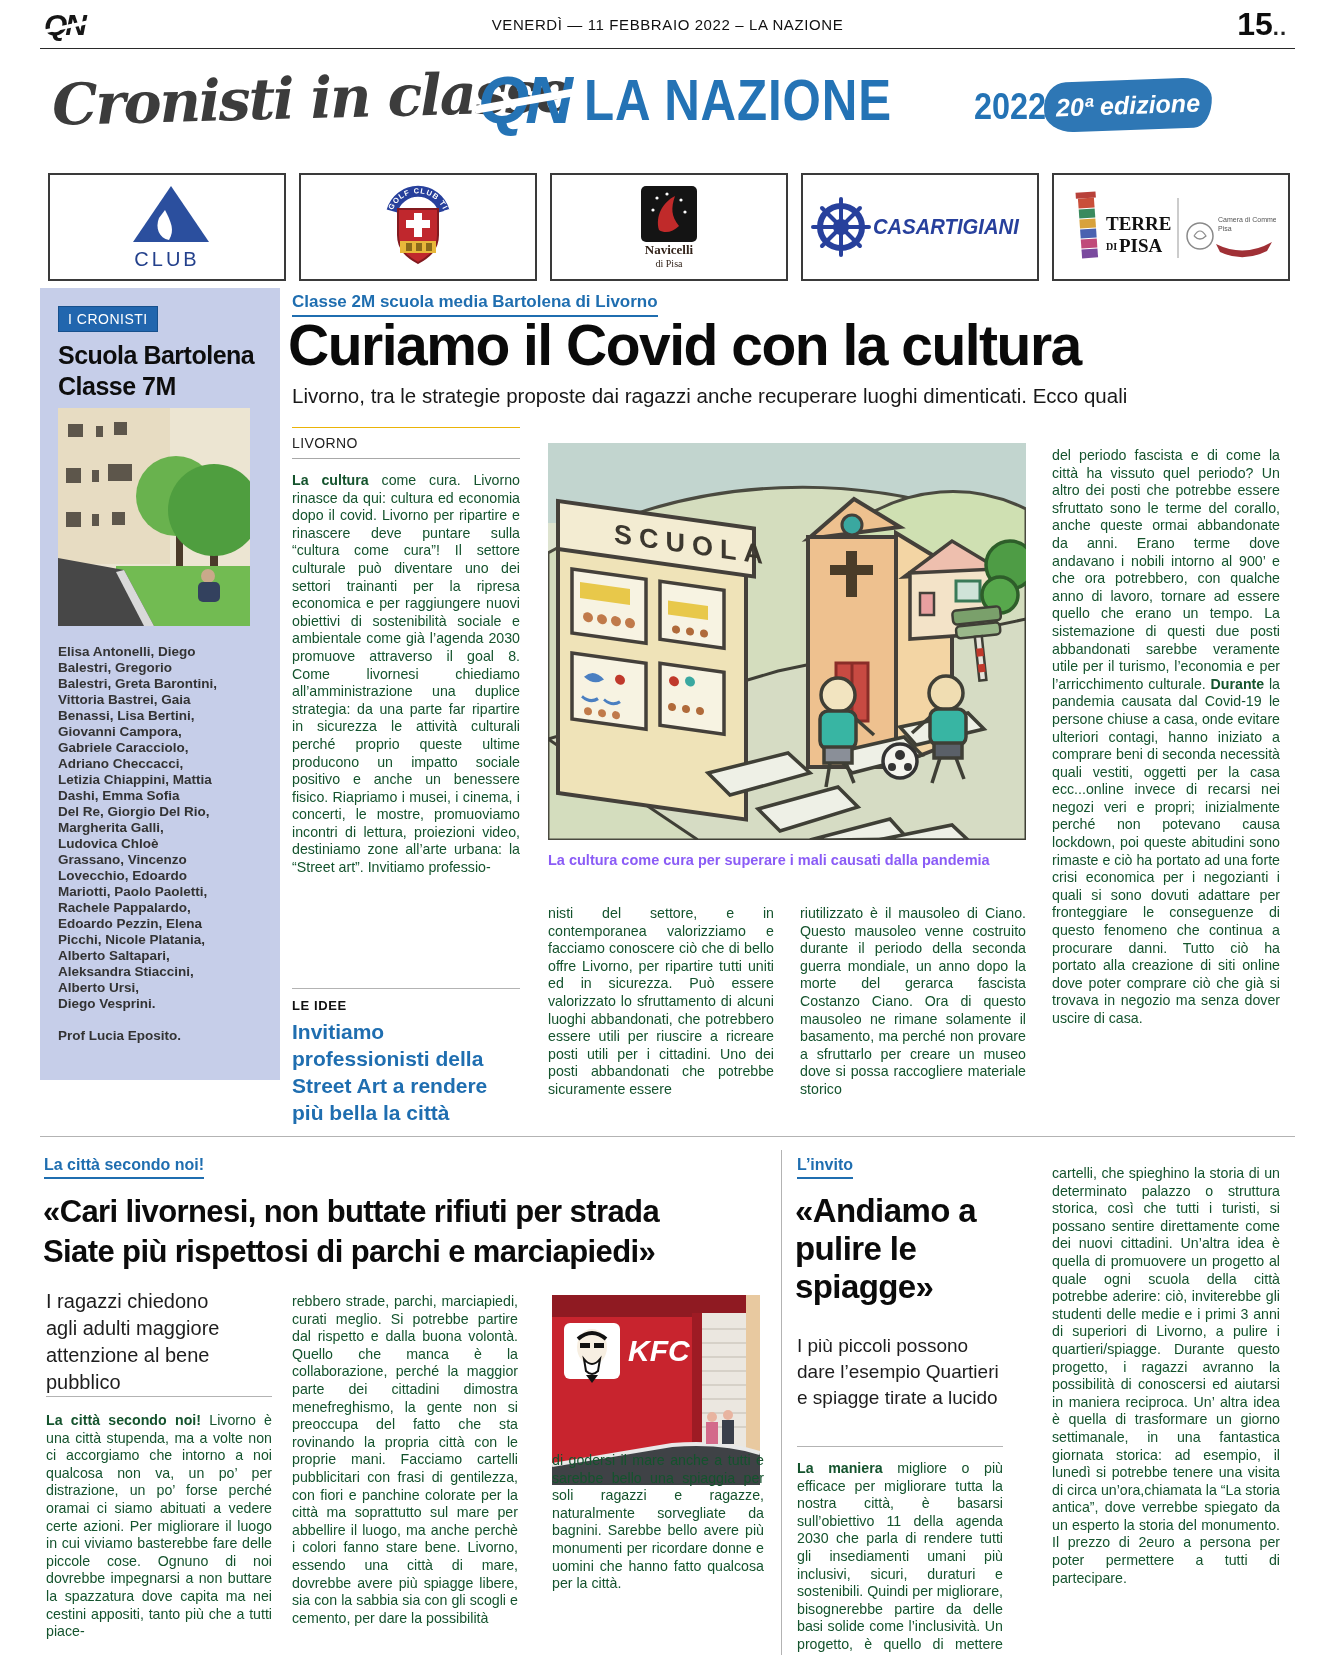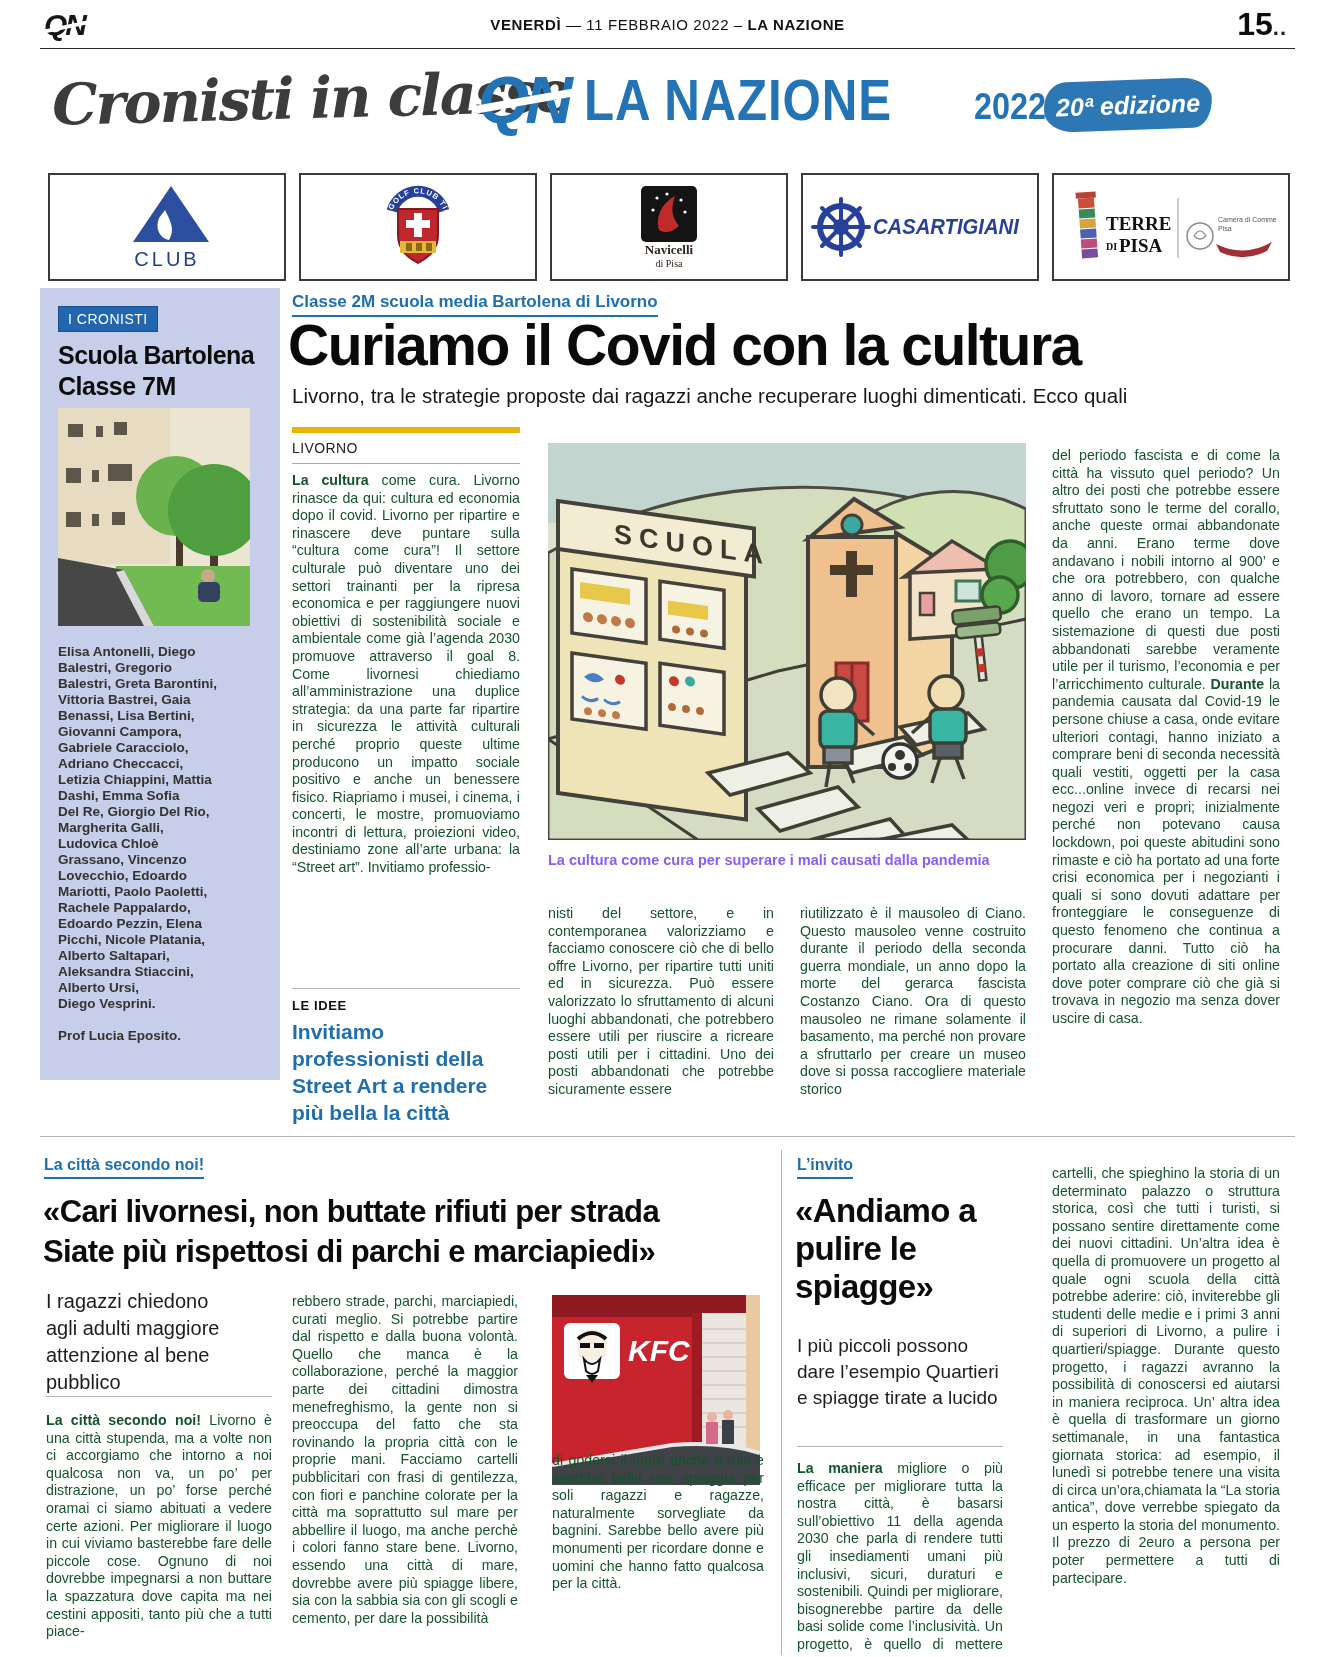--- a/index.html
+++ b/index.html
@@ -12,21 +12,21 @@
   .rule-dark { position:absolute; height:2px; background:#2a2a2a; }
   .vrule { position:absolute; width:1px; background:#b3b3b3; }
 
   
   .qn-small { left:44px; top:8px; font-size:30px; font-weight:bold; font-style:italic;
     color:#161616; letter-spacing:-2px; position:absolute; }
   .qn-small::after { content:''; position:absolute; left:-6%; top:50%; width:115%; height:4px;
     background:#fff; transform:rotate(-12deg); }
   .dateline-top { left:0; right:0; top:16px; text-align:center; font-size:15px;
     letter-spacing:.6px; color:#111; position:absolute; }
-  .dateline-top .b { font-weight:bold;text-align:right; }
+  .dateline-top .b { font-weight:normal;text-align:right; }
   .pageno { right:48px; top:6px; font-size:32px; font-weight:bold; color:#0d0d0d; position:absolute; }
   .pageno .dots { font-size:22px; letter-spacing:1px; color:#222; }
 
   
   .script-title { left:52px; top:64px; font-family:"DejaVu Serif", serif; font-style:italic;
     font-weight:bold; font-size:57px; color:#3c3c3c; letter-spacing:-2px;
     transform:rotate(-1.5deg); position:absolute; }
   .qn-big { left:478px; top:62px; font-size:66px; font-weight:bold; font-style:italic;
     color:#2473b5; letter-spacing:-4px; position:absolute; }
   .qn-big::after { content:''; position:absolute; left:-4%; top:46%; width:112%; height:8px;
@@ -65,21 +65,21 @@
   
   .kicker { position:absolute; color:#1f6eb0; font-weight:bold; font-size:17px;
     border-bottom:2px solid #1f6eb0; padding-bottom:3px; }
   .headline-main { left:288px; top:312px; width:1000px; font-size:57px; font-weight:bold;
     color:#0a0a0a; letter-spacing:-1.5px; white-space:nowrap; position:absolute; }
   .subhead-main { left:292px; top:384px; width:990px; font-size:20.5px; color:#181818; position:absolute; }
 
   .body-col { position:absolute; font-size:14.2px; line-height:17.6px; text-align:justify;
     color:#14532d; overflow:hidden; }
   .lead { font-weight:bold; }
-  .dateline-box { left:292px; top:427px; width:228px; border-top:6px solid #eab308;
+  .dateline-box { left:292px; top:427px; width:228px; border-top:1px solid #eab308;
     border-bottom:1px solid #a8a8a8; padding:7px 0; font-size:14px; letter-spacing:.4px;
     color:#222; position:absolute; }
 
   .ideas-label { left:292px; top:998px; font-size:13px; font-weight:bold; letter-spacing:.6px;
     color:#111; position:absolute; }
   .ideas-quote { left:292px; top:1018px; width:228px; font-size:21px; font-weight:bold;
     color:#1f6eb0; line-height:27px; position:absolute; }
 
   .center-drawing { left:548px; top:443px; width:478px; height:397px; position:absolute; }
   .caption-main { left:548px; top:852px; width:478px; font-size:14.5px; font-weight:bold;

